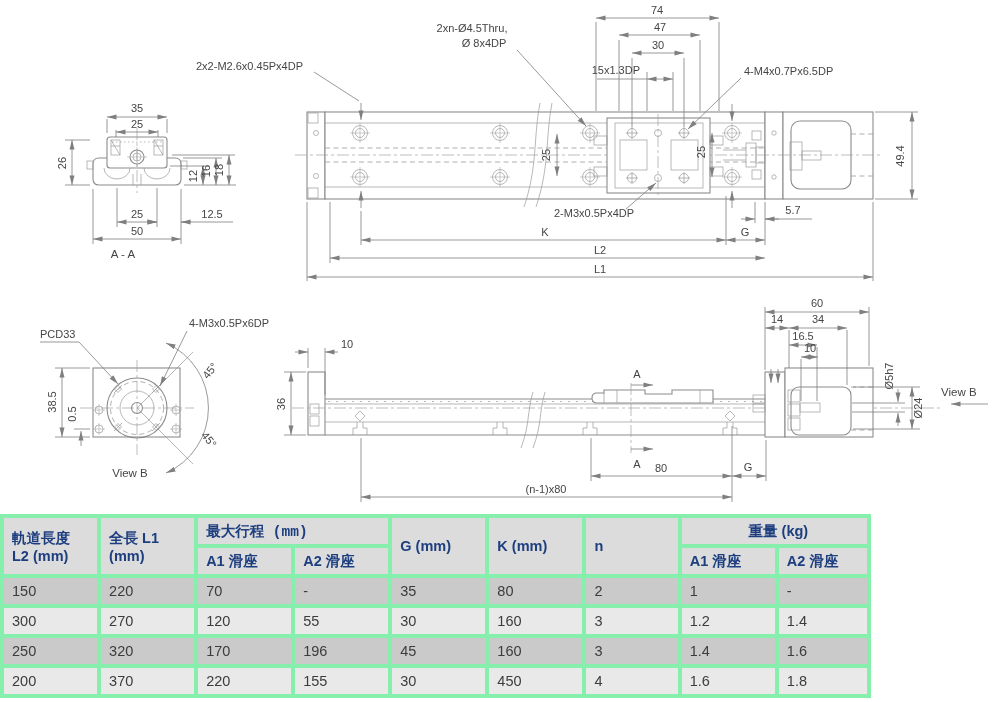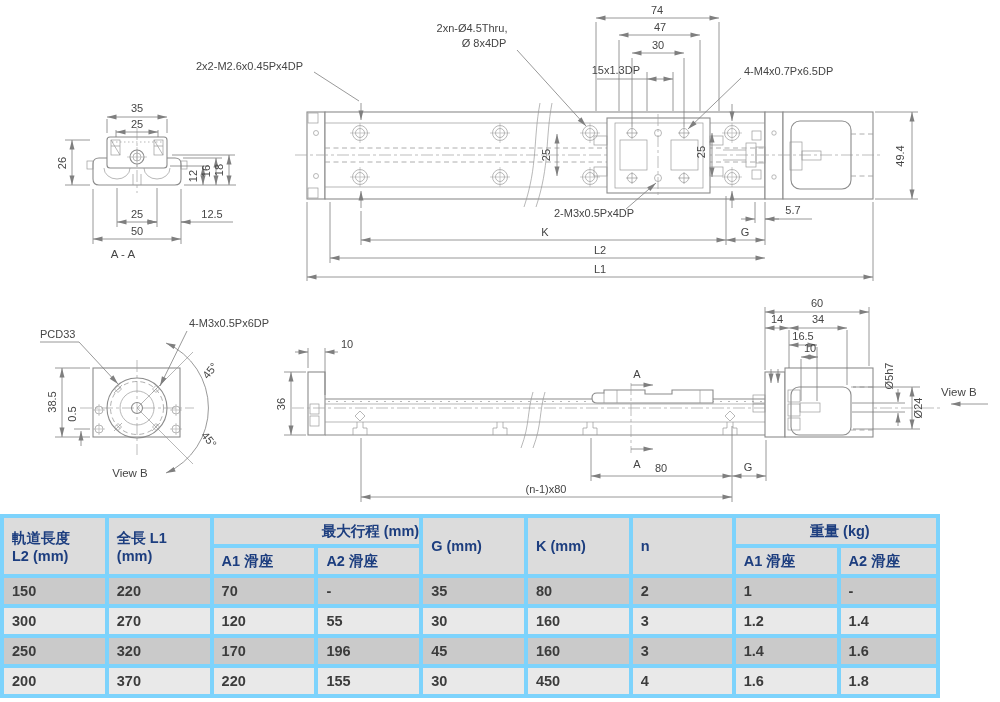--- a/index.html
+++ b/index.html
@@ -6,26 +6,26 @@
   .sheet{width:1000px;height:702px;background:#fff;font-family:"Liberation Sans",sans-serif;overflow:hidden;}
   svg text{font-family:"Liberation Sans",sans-serif;font-size:11px;fill:#454545;}
   svg .lb{font-size:11.5px;}
   .ln{stroke:#8c8c8c;fill:none;stroke-width:1.1;}
   .lt{stroke:#9a9a9a;fill:none;stroke-width:0.7;}
   .dm{stroke:#7f7f7f;fill:none;stroke-width:0.8;}
   .cl{stroke:#a2a2a2;fill:none;stroke-width:0.7;stroke-dasharray:12 3 3 3;}
   .hd{stroke:#9a9a9a;fill:none;stroke-width:0.8;stroke-dasharray:5 3.5;}
   .ct{stroke:#a8a8a8;fill:none;stroke-width:0.6;}
   .wf{fill:#fff;}
-  table.spec{border-collapse:separate;border-spacing:4px;table-layout:fixed;width:940px;background:#7dd3fc;margin-top:2px;}
+  table.spec{border-collapse:separate;border-spacing:4px;table-layout:fixed;width:871px;background:#86efac;margin-top:2px;}
   table.spec th,table.spec td{height:26px;padding:0 0 0 8px;text-align:left;vertical-align:middle;font-size:14.5px;overflow:hidden;white-space:nowrap;}
   table.spec th{background:#dcdcdc;color:#1d3e7f;font-weight:bold;}
-  table.spec th.grp{text-align:right;}
+  table.spec th.grp{text-align:left;font-family:Liberation Mono, monospace;}
   table.spec th.grpl{text-align:center;}
-  table.spec td{color:#3c3c3c;font-weight:bold;}
+  table.spec td{color:#3c3c3c;font-weight:normal;}
   table.spec tbody tr.odd td{background:#cacaca;}
   table.spec tbody tr.even td{background:#e9e9e9;}
 </style>
 </head>
 <body>
 
 <div class="sheet">
 <svg width="1000" height="508" viewBox="0 0 1000 508">
   <defs>
     <marker id="aE" markerUnits="userSpaceOnUse" markerWidth="12" markerHeight="8" refX="10.5" refY="4" orient="auto">

